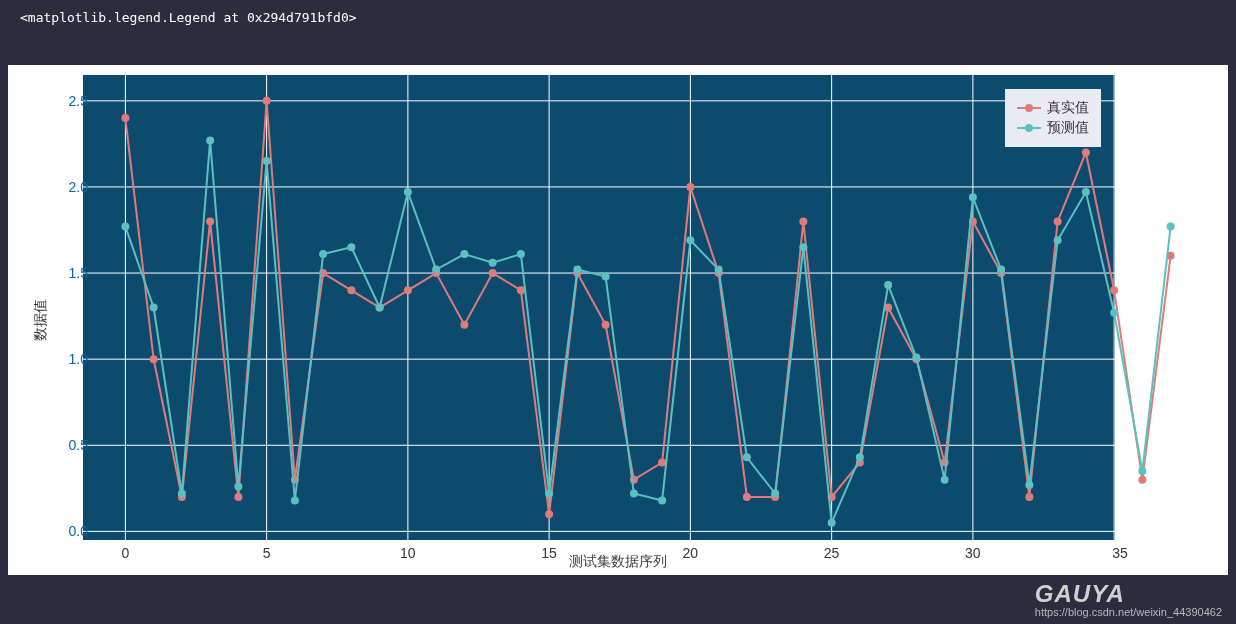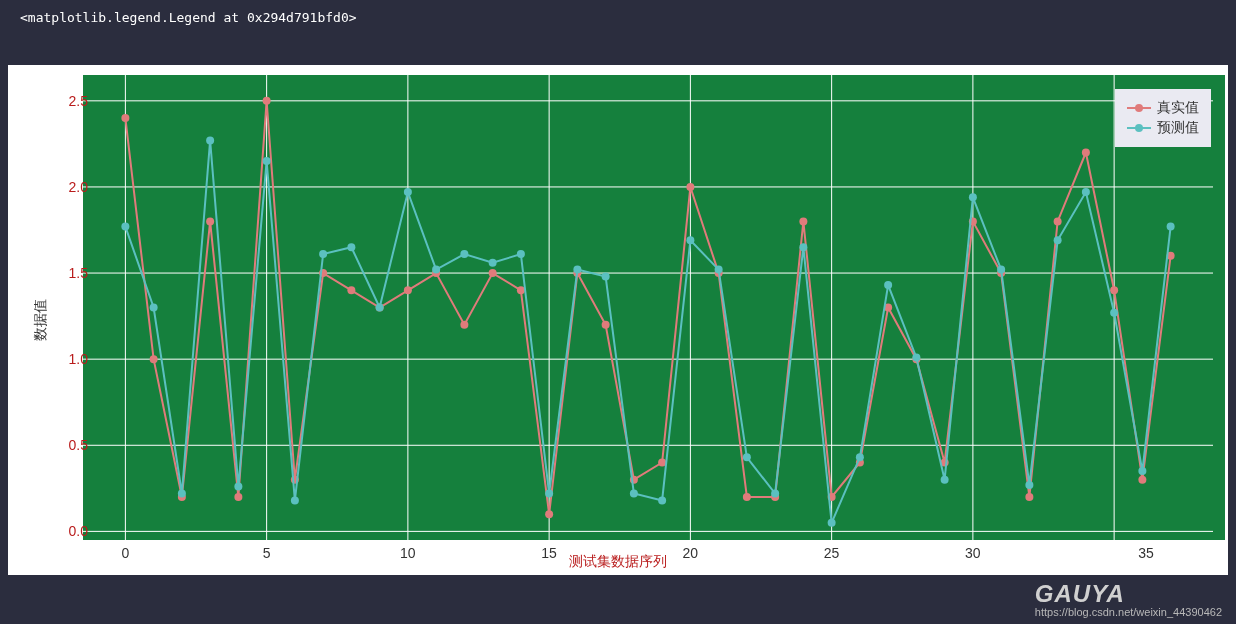--- a/index.html
+++ b/index.html
@@ -20,31 +20,31 @@
     .chart-container {
       background: #ffffff;
       margin: 30px 8px 0 8px;
       height: 510px;
       position: relative;
     }
     .plot-area {
       position: absolute;
       left: 75px;
       top: 10px;
-      width: 1142px;
+      width: 1032px;
       height: 465px;
-      background: #15803d;
+      background: #0c4a6e;
     }
     .y-tick {
       position: absolute;
       right: 1140px;
       width: 50px;
       text-align: right;
       font-size: 14px;
-      color: #b91c1c;
+      color: #0369a1;
       transform: translateY(-50%);
     }
     .x-tick {
       position: absolute;
       top: 480px;
       font-size: 14px;
       color: #333;
       transform: translateX(-50%);
     }
     .y-label {
@@ -56,21 +56,21 @@
       font-size: 14px;
       color: #333;
       white-space: nowrap;
     }
     .x-label {
       position: absolute;
       left: 50%;
       bottom: 4px;
       transform: translateX(-50%);
       font-size: 14px;
-      color: #b91c1c;
+      color: #404040;
     }
     .chart-svg {
       position: absolute;
       left: 0;
       top: 0;
       width: 100%;
       height: 100%;
       overflow: visible;
     }
     .legend {
@@ -248,20 +248,20 @@
       <div class="y-tick" style="top: 35.8333px;">2.5</div>
     </div>
   <div id="x-ticks">
       <div class="x-tick" style="left: 117.375px;">0</div>
       <div class="x-tick" style="left: 258.625px;">5</div>
       <div class="x-tick" style="left: 399.875px;">10</div>
       <div class="x-tick" style="left: 541.125px;">15</div>
       <div class="x-tick" style="left: 682.375px;">20</div>
       <div class="x-tick" style="left: 823.625px;">25</div>
       <div class="x-tick" style="left: 964.875px;">30</div>
-      <div class="x-tick" style="left: 1138px; text-align: right;">35</div>
+      <div class="x-tick" style="left: 1112px; text-align: right;">35</div>
     </div>
 </div>
 
 <div class="watermark">
   <div class="logo">GAUYA</div>
   <div class="url">https://blog.csdn.net/weixin_44390462</div>
 </div>
 
 </body></html>

